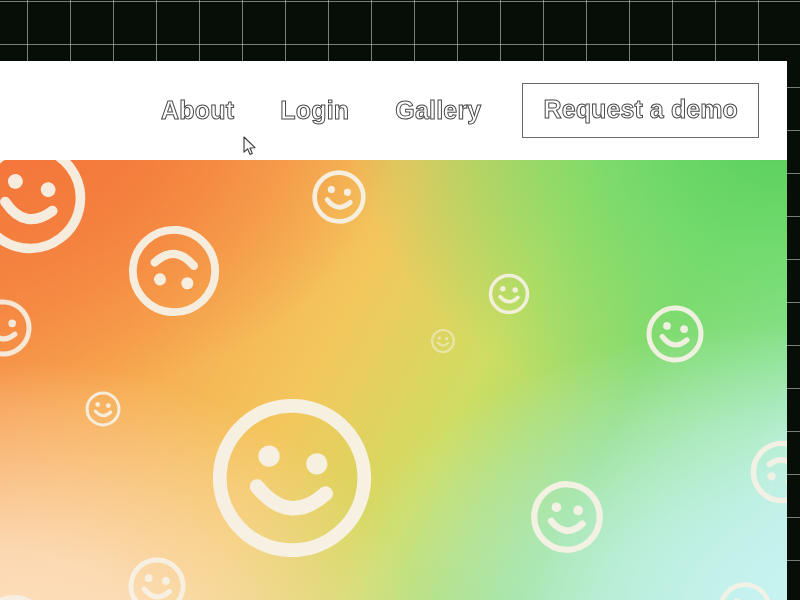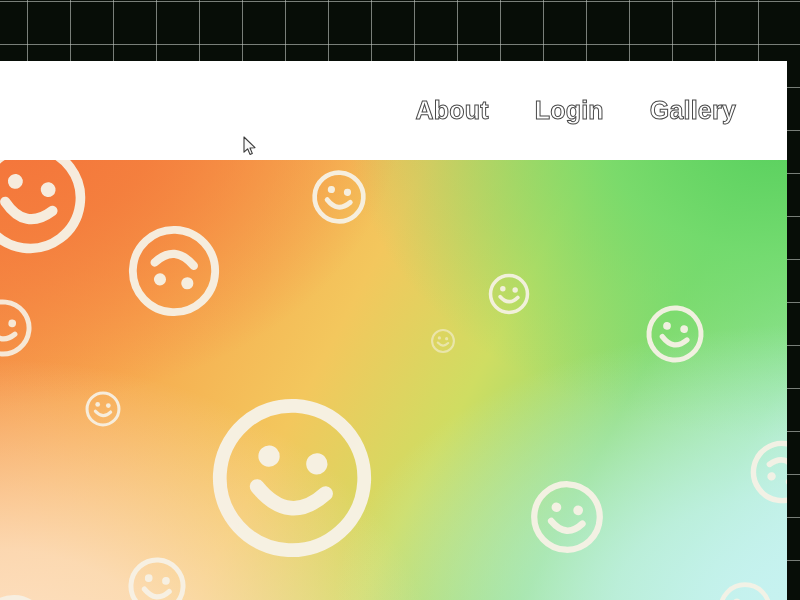--- a/index.html
+++ b/index.html
@@ -257,20 +257,23 @@
             </svg>
           </div>
         </div>
     </div>
 
     <header id="site-header">
       <nav id="nav">
         <span class="nav-link">About</span>
         <span class="nav-link">Login</span>
         <span class="nav-link">Gallery</span>
+        <div id="demo-button">
+          <span class="demo-label">Request a demo</span>
+        </div>
       </nav>
     </header>
 
   </div>
 
   <div id="cursor">
     <svg viewBox="0 0 14 20" xmlns="http://www.w3.org/2000/svg">
       <path d="M1,1 L1,16.2 L4.6,12.8 L7.0,18.4 L9.3,17.4 L7.0,12.0 L12.0,11.7 Z" fill="#f8f8f8" stroke="#3a3a3a" stroke-width="1.1" stroke-linejoin="round"></path>
     </svg>
   </div>

